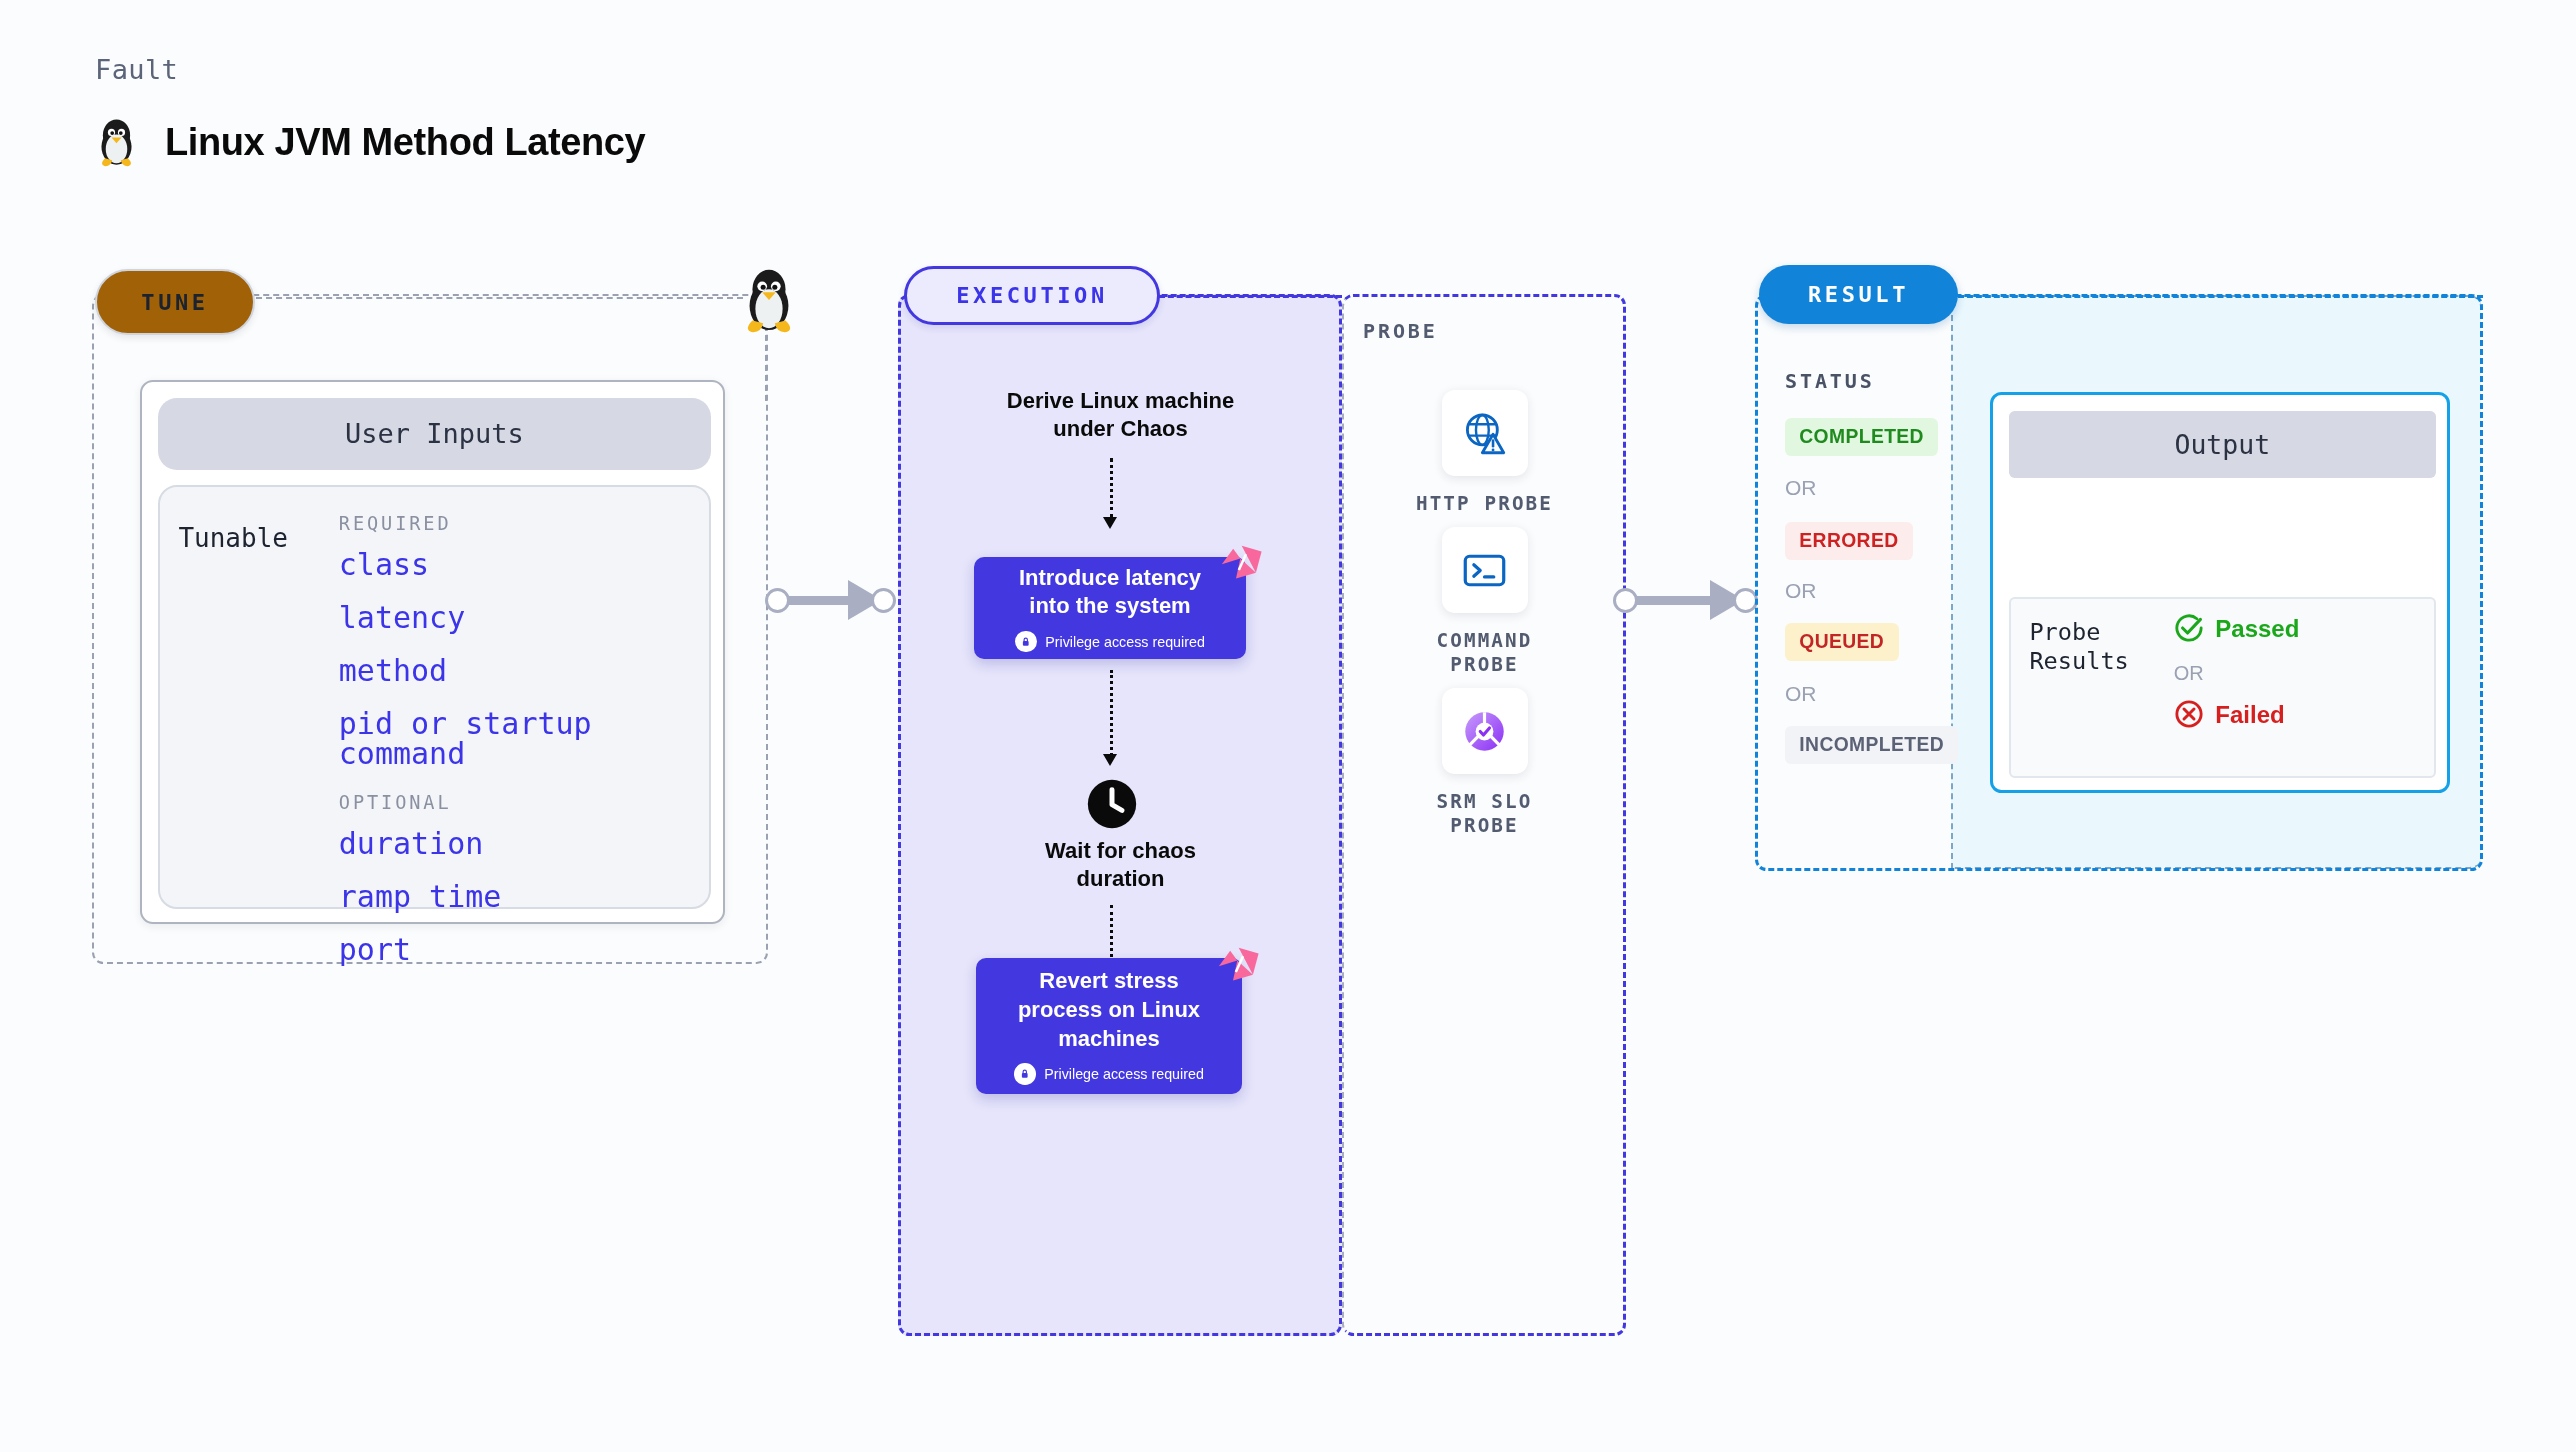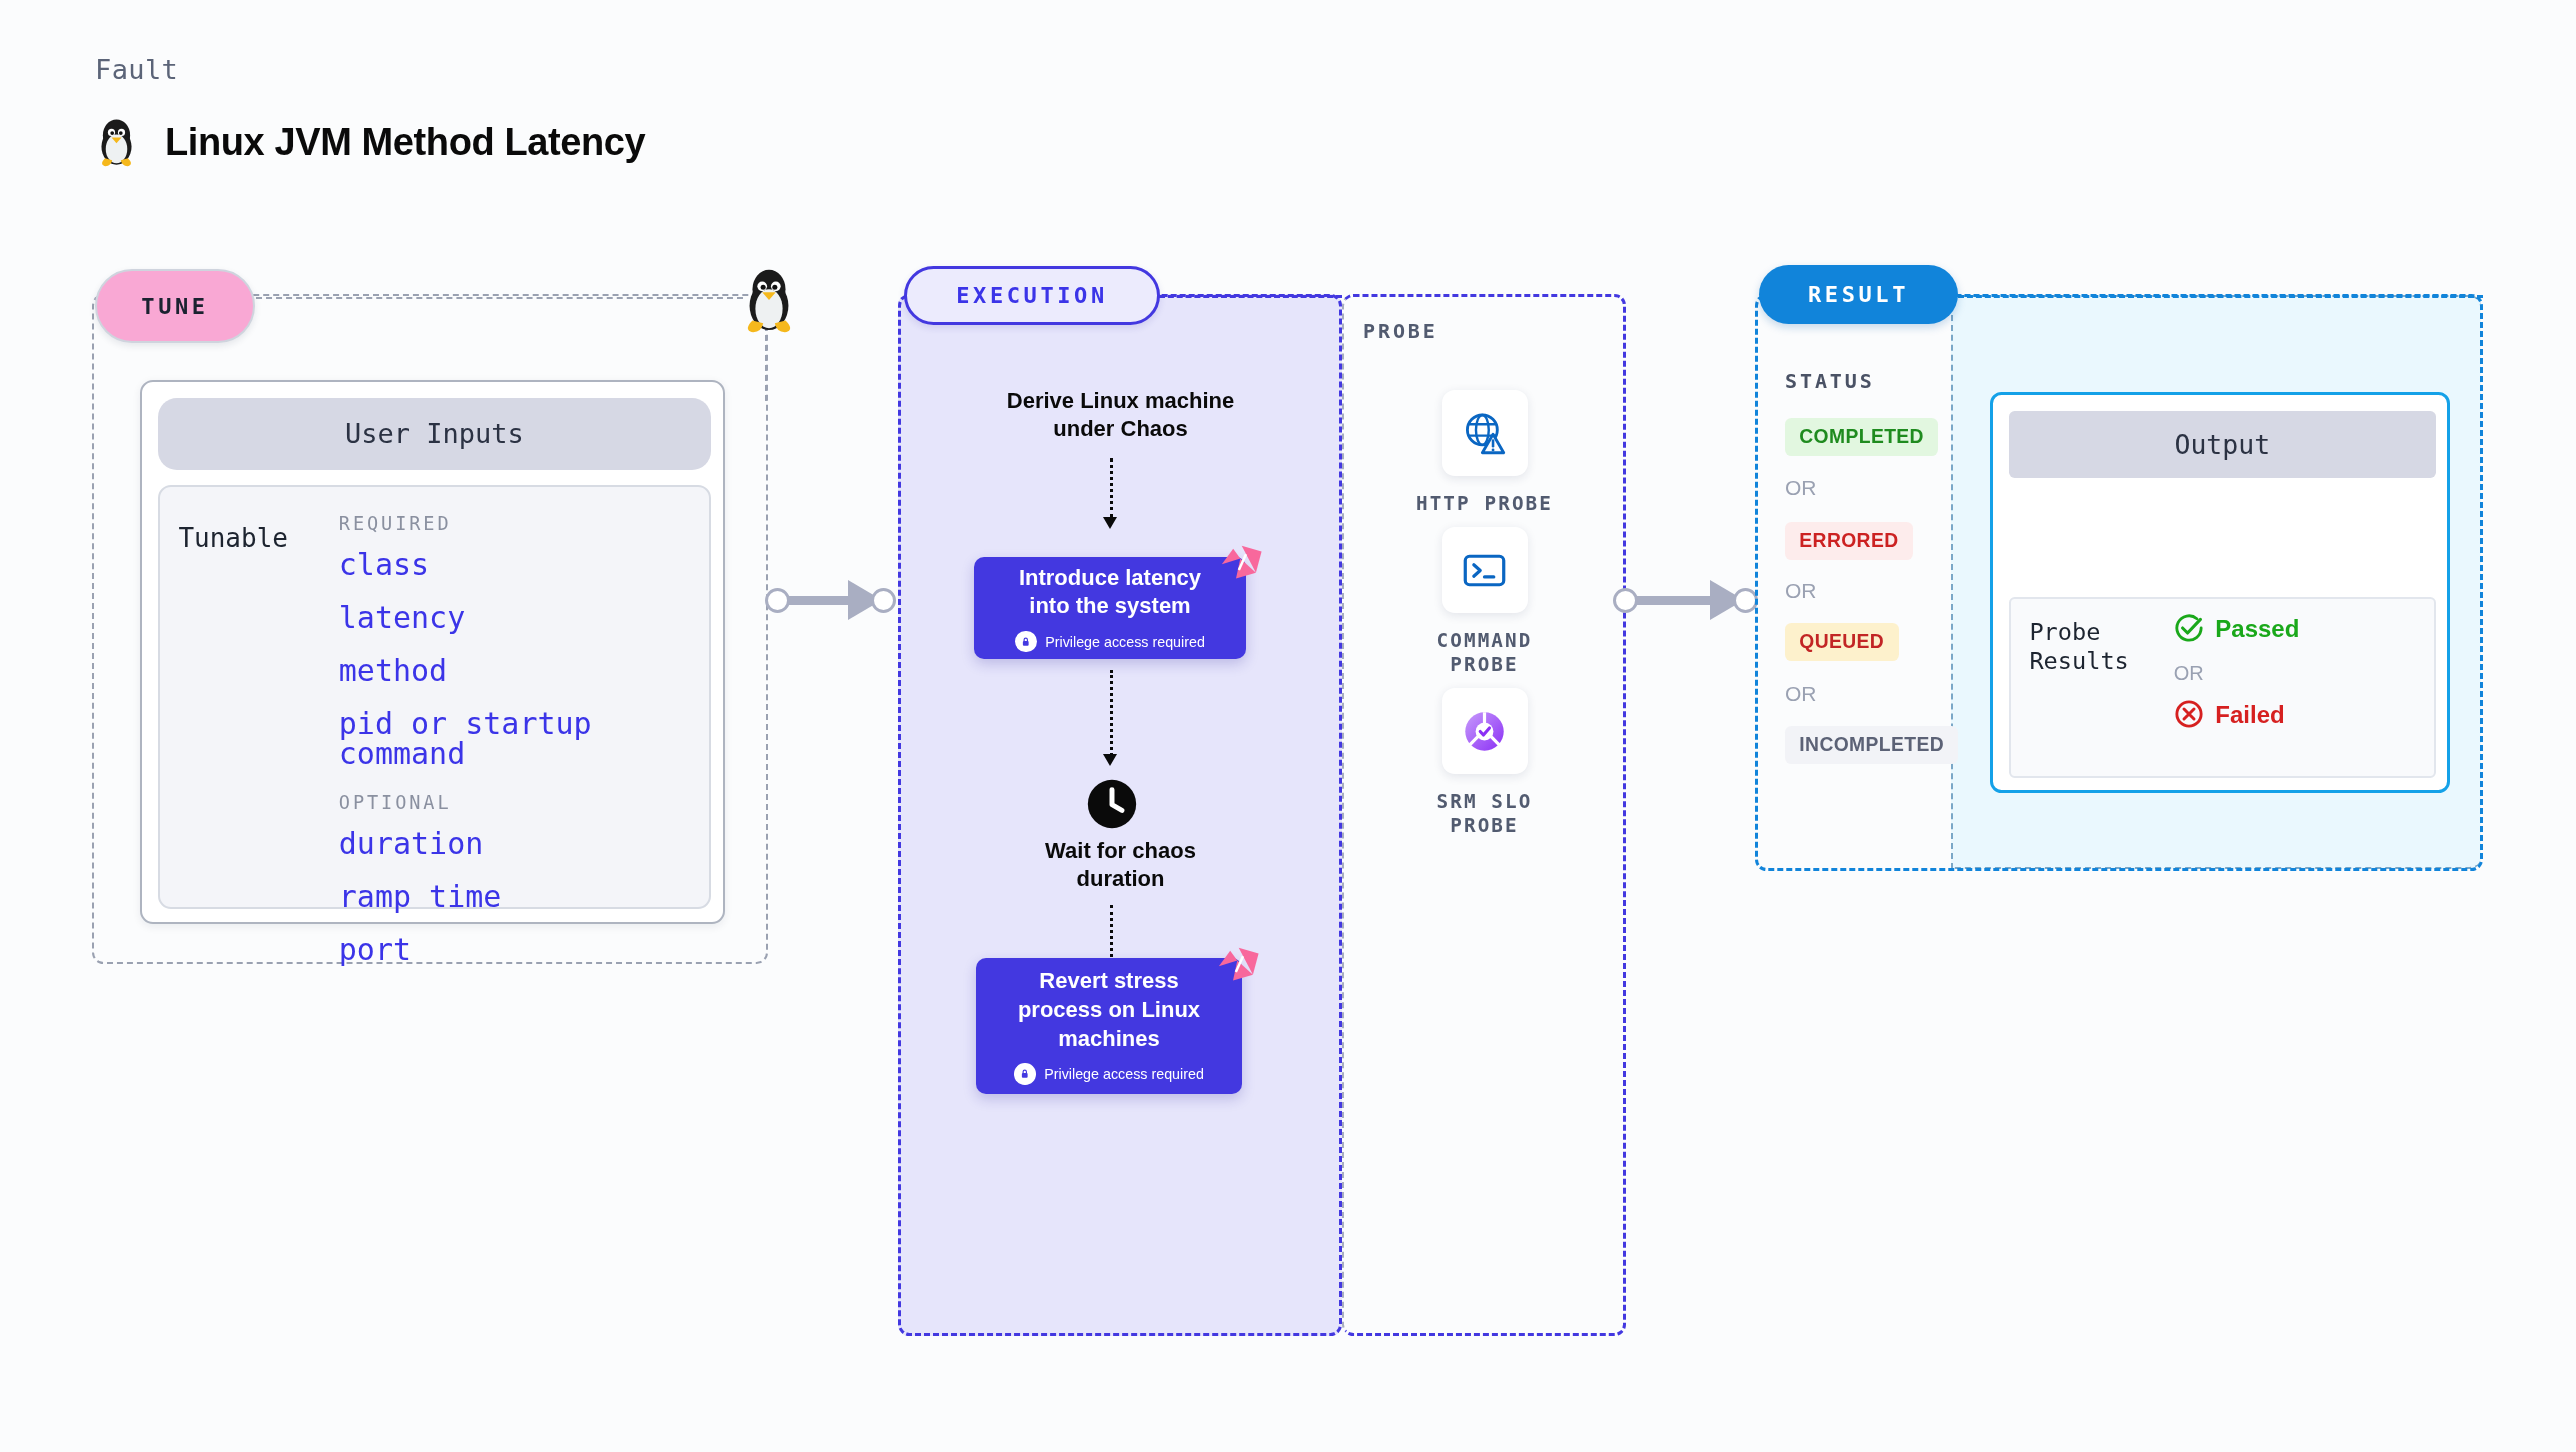--- a/index.html
+++ b/index.html
@@ -24,43 +24,43 @@
   .region { position: absolute; border-radius: 11.5px; }
   .chip {
     position: absolute; display: flex; align-items: center; justify-content: center;
     border-radius: 716px; font-family: "DejaVu Sans Mono", monospace;
     font-weight: 700; letter-spacing: 3.6px; white-space: nowrap; z-index: 6;
   }
 
   
   #tune-region { left: 92px; top: 294px; width: 676px; height: 670px;
     border: 2.9px dashed #9aa1b1; background: transparent; }
-  #tune-chip { left: 95px; top: 269px; width: 160px; height: 74px;
-    background: #f9a8d4; border: 2.9px solid #cfd4de; color: #1b2230; font-size: 22px;
+  #tune-chip { left: 95px; top: 269px; width: 160px; height: 66px;
+    background: #a16207; border: 2.9px solid #cfd4de; color: #1b2230; font-size: 22px;
     box-shadow: 0 2.9px 7.2px rgba(30,40,70,.10); }
   #tune-dash { position: absolute; left: 256px; top: 297px; width: 487px; height: 0;
     border-top: 2.9px dashed #9aa1b1; z-index: 2; }
   #tux-node { position: absolute; left: 736px; top: 264px; width: 66px; height: 70px; z-index: 7; }
   #tux-stub { position: absolute; left: 765px; top: 315px; width: 0; height: 86px;
     border-left: 2.9px dashed #9aa1b1; z-index: 2; }
 
   .inputs-card {
     position: absolute; left: 140px; top: 380px; width: 585px; height: 544px;
     background: #ffffff; border: 2.9px solid #aeb4c0; border-radius: 13px;
     box-shadow: 0 2.9px 8.6px rgba(20,30,60,.07);
   }
   .inputs-head {
     position: absolute; left: 15.8px; top: 15.8px; width: 553px; height: 72px;
     background: #d6d8e4; border-radius: 19px;
     display: flex; align-items: center; justify-content: center;
     font-family: "DejaVu Sans Mono", monospace; font-size: 27px; color: #2b3243; font-weight: 400;
   }
   .inputs-body {
     position: absolute; left: 15.8px; top: 103px; width: 553px; height: 424px;
-    background: #f4f5f9; border: 2.1px solid #d7dbe3; border-radius: 13px;
+    background: #f4f5f9; border: 2.1px solid #d7dbe3; border-radius: 19px;
   }
   .tunable-label {
     position: absolute; left: 18.6px; top: 36px;
     font-family: "DejaVu Sans Mono", monospace; font-size: 26px; color: #1d2430;
   }
   .tun-list { position: absolute; left: 179px; top: 26px; width: 358px; }
   .tun-group-label {
     font-family: "DejaVu Sans Mono", monospace; font-size: 18.6px;
     color: #8a90a0; letter-spacing: 2.9px; margin-bottom: 15.8px;
   }

